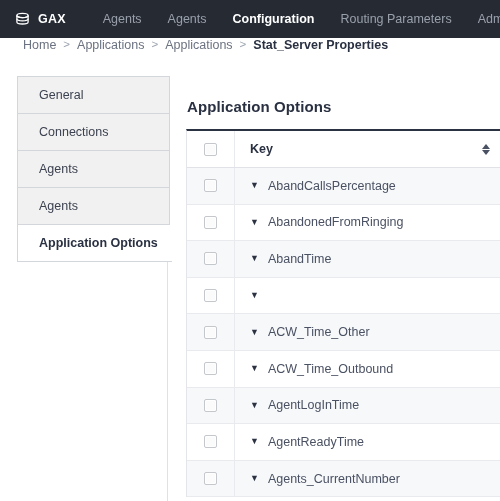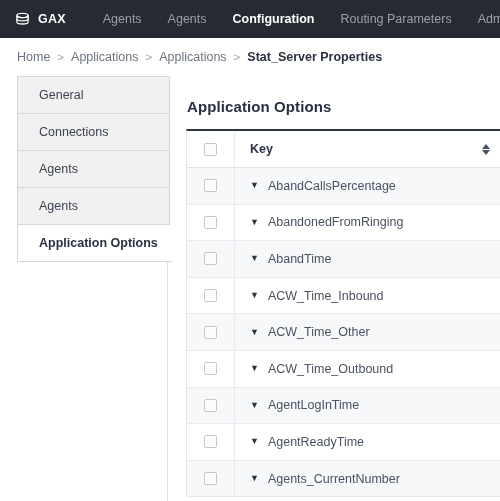--- a/index.html
+++ b/index.html
@@ -57,22 +57,22 @@
     left: 0;
     right: 0;
     height: 4px;
     background: #3f7fd4;
   }
 
   
   .breadcrumb {
     height: 38px;
     display: flex;
-    align-items: center;
-    padding-left: 17px;
+    align-items: flex-start;
+    padding-left: 23px;
     background: #ffffff;
     font-size: 12.5px;
     color: #6b7280;
     white-space: nowrap;
   }
   .crumb { cursor: pointer; }
   .crumb.current { color: #2a3142; font-weight: bold; cursor: default; }
   .crumb-sep { margin: 0 7px; color: #9ca3af; font-size: 11.5px; }
 
   
@@ -314,21 +314,20 @@
           <span class="key-label">AbandTime</span>
         </div>
       </div>
 
       <div class="trow">
         <div class="cell-check">
           <div class="cbx"></div>
         </div>
         <div class="cell-key">
           <span class="caret">▼</span>
-          <span class="key-label">ACW_Time_Inbound</span>
         </div>
       </div>
 
       <div class="trow alt">
         <div class="cell-check">
           <div class="cbx"></div>
         </div>
         <div class="cell-key">
           <span class="caret">▼</span>
           <span class="key-label">ACW_Time_Other</span>

